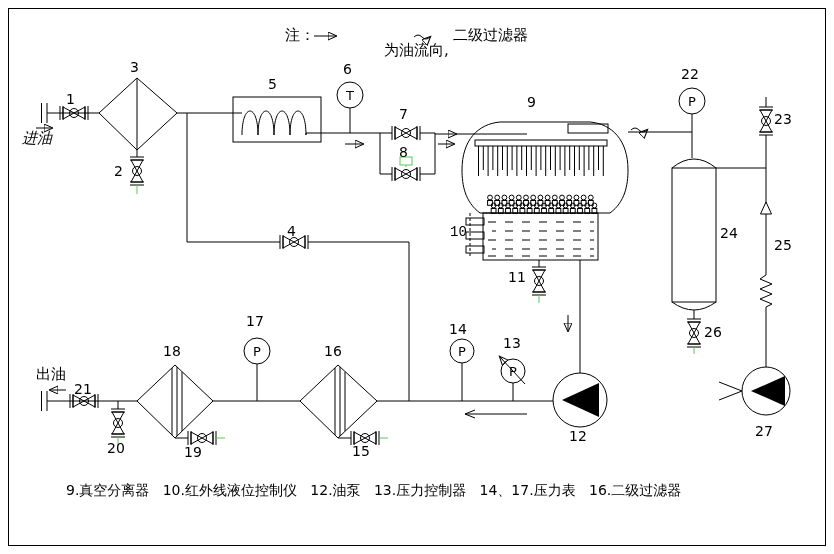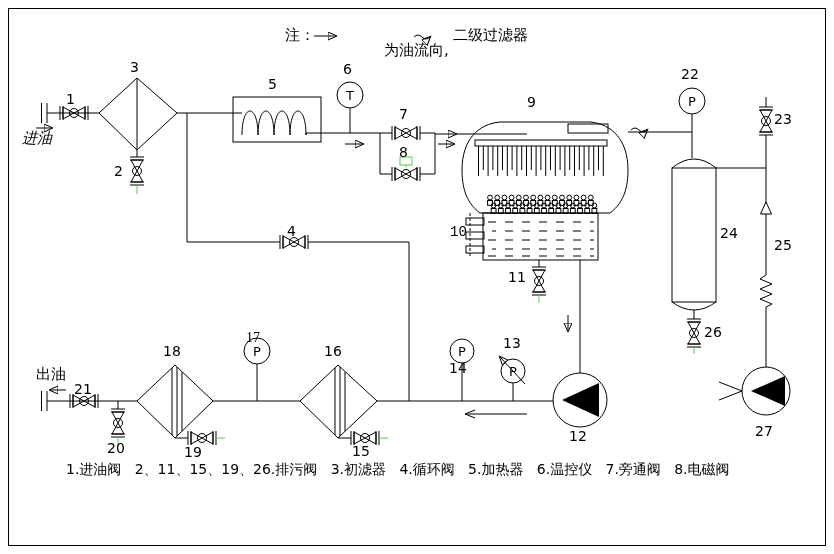--- a/index.html
+++ b/index.html
@@ -381,29 +381,29 @@
   <div class="lbl" style="left:287px;top:224px;">4</div>
   <div class="lbl" style="left:268px;top:77px;">5</div>
   <div class="lbl" style="left:343px;top:62px;">6</div>
   <div class="lbl" style="left:399px;top:107px;">7</div>
   <div class="lbl" style="left:399px;top:145px;">8</div>
   <div class="lbl" style="left:527px;top:95px;">9</div>
   <div class="lbl" style="left:450px;top:225px;font-family:Liberation Mono, monospace;">10</div>
   <div class="lbl" style="left:508px;top:270px;">11</div>
   <div class="lbl" style="left:569px;top:429px;">12</div>
   <div class="lbl" style="left:503px;top:336px;">13</div>
-  <div class="lbl" style="left:449px;top:322px;margin-top:39px;">14</div>
+  <div class="lbl" style="left:449px;top:322px;">14</div>
   <div class="lbl" style="left:352px;top:444px;">15</div>
   <div class="lbl" style="left:324px;top:344px;">16</div>
-  <div class="lbl" style="left:246px;top:330px;font-family:Liberation Serif, serif;">17</div>
+  <div class="lbl" style="left:246px;top:314px;">17</div>
   <div class="lbl" style="left:163px;top:344px;">18</div>
   <div class="lbl" style="left:184px;top:445px;">19</div>
   <div class="lbl" style="left:107px;top:441px;">20</div>
   <div class="lbl" style="left:74px;top:382px;">21</div>
   <div class="lbl" style="left:681px;top:67px;">22</div>
   <div class="lbl" style="left:774px;top:112px;">23</div>
   <div class="lbl" style="left:720px;top:226px;">24</div>
   <div class="lbl" style="left:774px;top:202px;margin-top:36px;">25</div>
   <div class="lbl" style="left:704px;top:325px;">26</div>
   <div class="lbl" style="left:755px;top:424px;">27</div>
 
-  <div class="legend" style="left:66px;top:461px;">1.进油阀   2、11、15、19、26.排污阀   3.初滤器   4.循环阀   5.加热器   6.温控仪   7.旁通阀   8.电磁阀</div>
+  <div class="legend" style="left:66px;top:482px;">9.真空分离器   10.红外线液位控制仪   12.油泵   13.压力控制器   14、17.压力表   16.二级过滤器</div>
 </div>
 
 </body></html>

